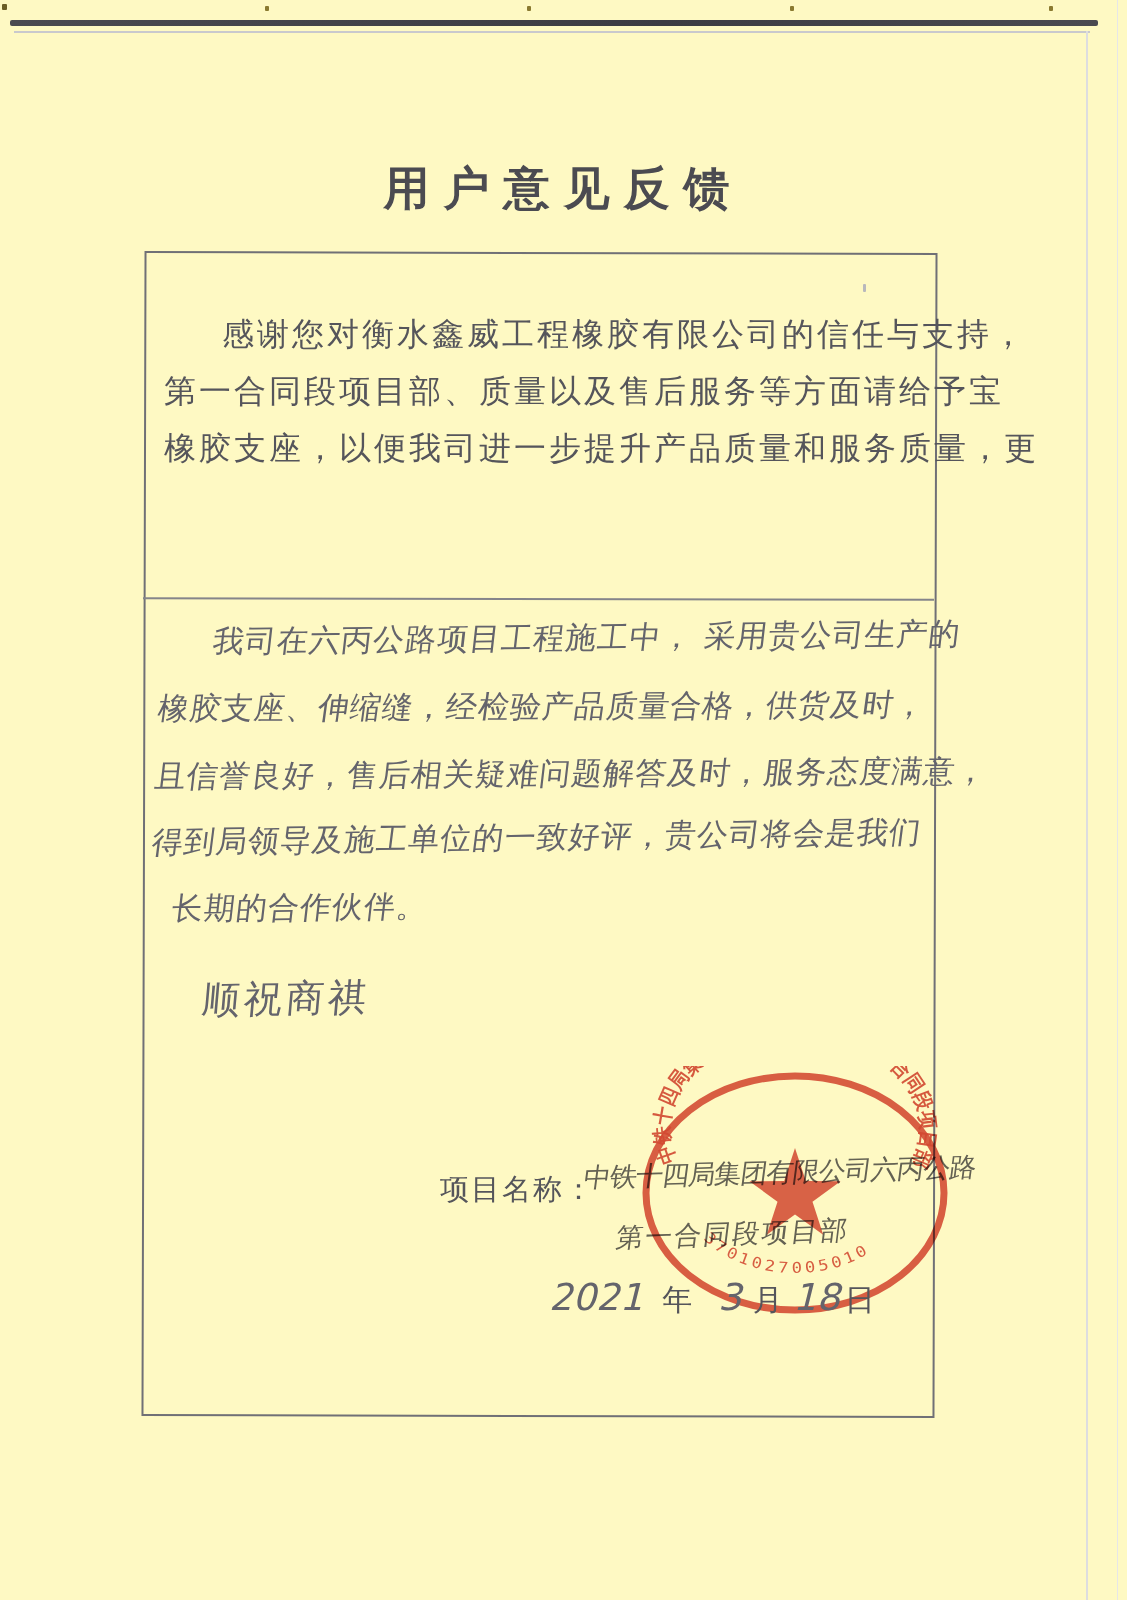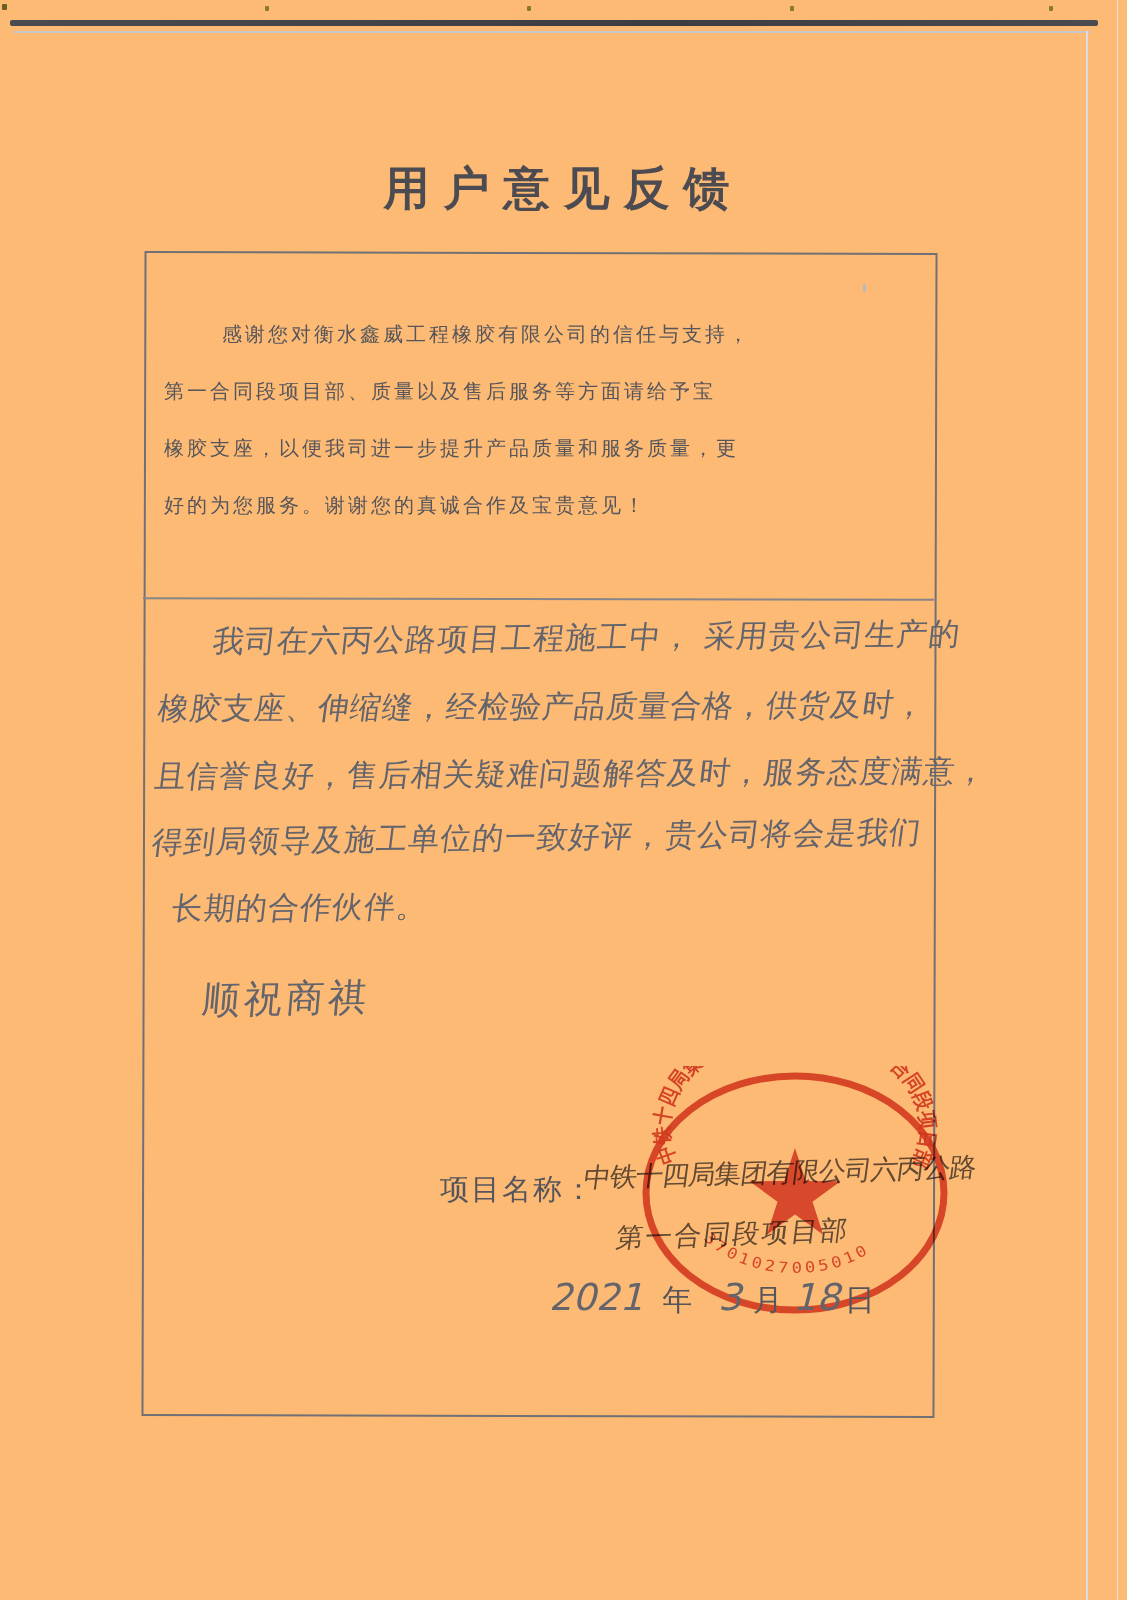--- a/index.html
+++ b/index.html
@@ -1,18 +1,18 @@
 <!DOCTYPE html>
 <html><head>
 <meta charset="utf-8">
 <style>
   html,body{margin:0;padding:0;background:#e9e9e9;}
   .page{
     position:relative;width:1127px;height:1600px;margin:0 auto;
-    background:#fdba74;overflow:hidden;
+    background:#fef9c3;overflow:hidden;
     font-family:"Liberation Serif", serif;
   }
   
   .scan-top-line{position:absolute;left:10px;top:20px;width:1088px;height:6px;
     background:linear-gradient(90deg,#4a4a50,#3c3c42 60%,#4a4a50);border-radius:2px;}
   .scan-top-line-light{position:absolute;left:14px;top:31px;width:1076px;height:2px;background:#c9c9cd;}
   .scan-right-line{position:absolute;left:1086px;top:31px;width:2px;height:1569px;background:#dddddf;}
   .scan-right-line2{position:absolute;left:1117px;top:0;width:1px;height:1600px;background:#e6e6e8;}
   .speck{position:absolute;border-radius:1px;}
   
@@ -22,21 +22,21 @@
   }
   
   .box{
     position:absolute;left:143px;top:252px;width:789px;height:1161px;
     border:2px solid #707076;transform:rotate(0.15deg);background:transparent;
   }
   .divider{position:absolute;left:143px;top:598px;width:791px;height:2px;background:#85858a;transform:rotate(0.1deg);}
   
   .notice{
     position:absolute;left:164px;top:306px;width:748px;
-    font-size:20px;color:#55555b;letter-spacing:3px;line-height:57px;
+    font-size:32px;color:#55555b;letter-spacing:3px;line-height:57px;
   }
   .notice-line{white-space:nowrap;}
   .notice-line.indent{text-indent:58px;}
   
   .hw{
     position:absolute;font-family:"DejaVu Sans", sans-serif;color:#64646c;
     transform-origin:left center;white-space:nowrap;
   }
   .hw-body{font-size:31px;letter-spacing:1px;}
   .hw-l1{left:213px;top:621px;transform:skewX(-7deg) rotate(-0.6deg);}
@@ -80,21 +80,20 @@
 
   <div class="title">用户意见反馈</div>
 
   <div class="box"></div>
   <div class="divider"></div>
 
   <div class="notice">
     <div class="notice-line indent">感谢您对衡水鑫威工程橡胶有限公司的信任与支持，</div>
     <div class="notice-line">第一合同段项目部、质量以及售后服务等方面请给予宝</div>
     <div class="notice-line">橡胶支座，以便我司进一步提升产品质量和服务质量，更</div>
-    <div class="notice-line">好的为您服务。谢谢您的真诚合作及宝贵意见！</div>
   </div>
 
   <div class="hw hw-body hw-l1">我司在六丙公路项目工程施工中，  采用贵公司生产的</div>
   <div class="hw hw-body hw-l2">橡胶支座、伸缩缝，经检验产品质量合格，供货及时，</div>
   <div class="hw hw-body hw-l3">且信誉良好，售后相关疑难问题解答及时，服务态度满意，</div>
   <div class="hw hw-body hw-l4">得到局领导及施工单位的一致好评，贵公司将会是我们</div>
   <div class="hw hw-body hw-l5">长期的合作伙伴。</div>
   <div class="hw hw-closing">顺祝商祺</div>
 
   <svg class="stamp" viewBox="0 0 320 250">

